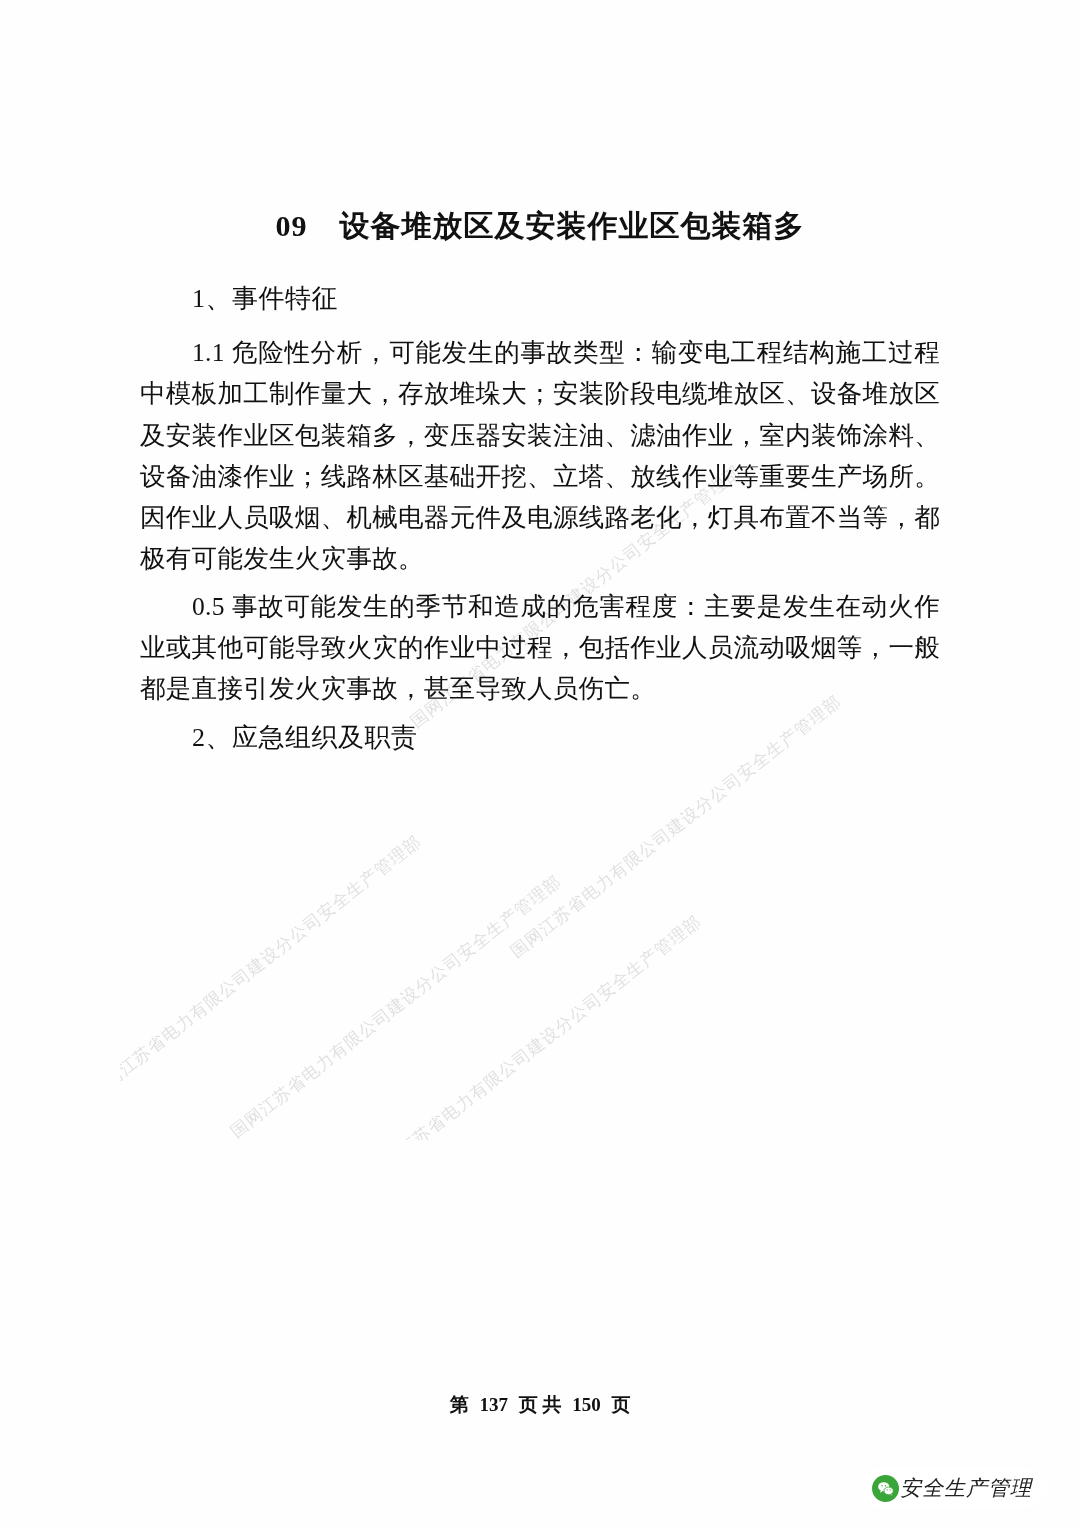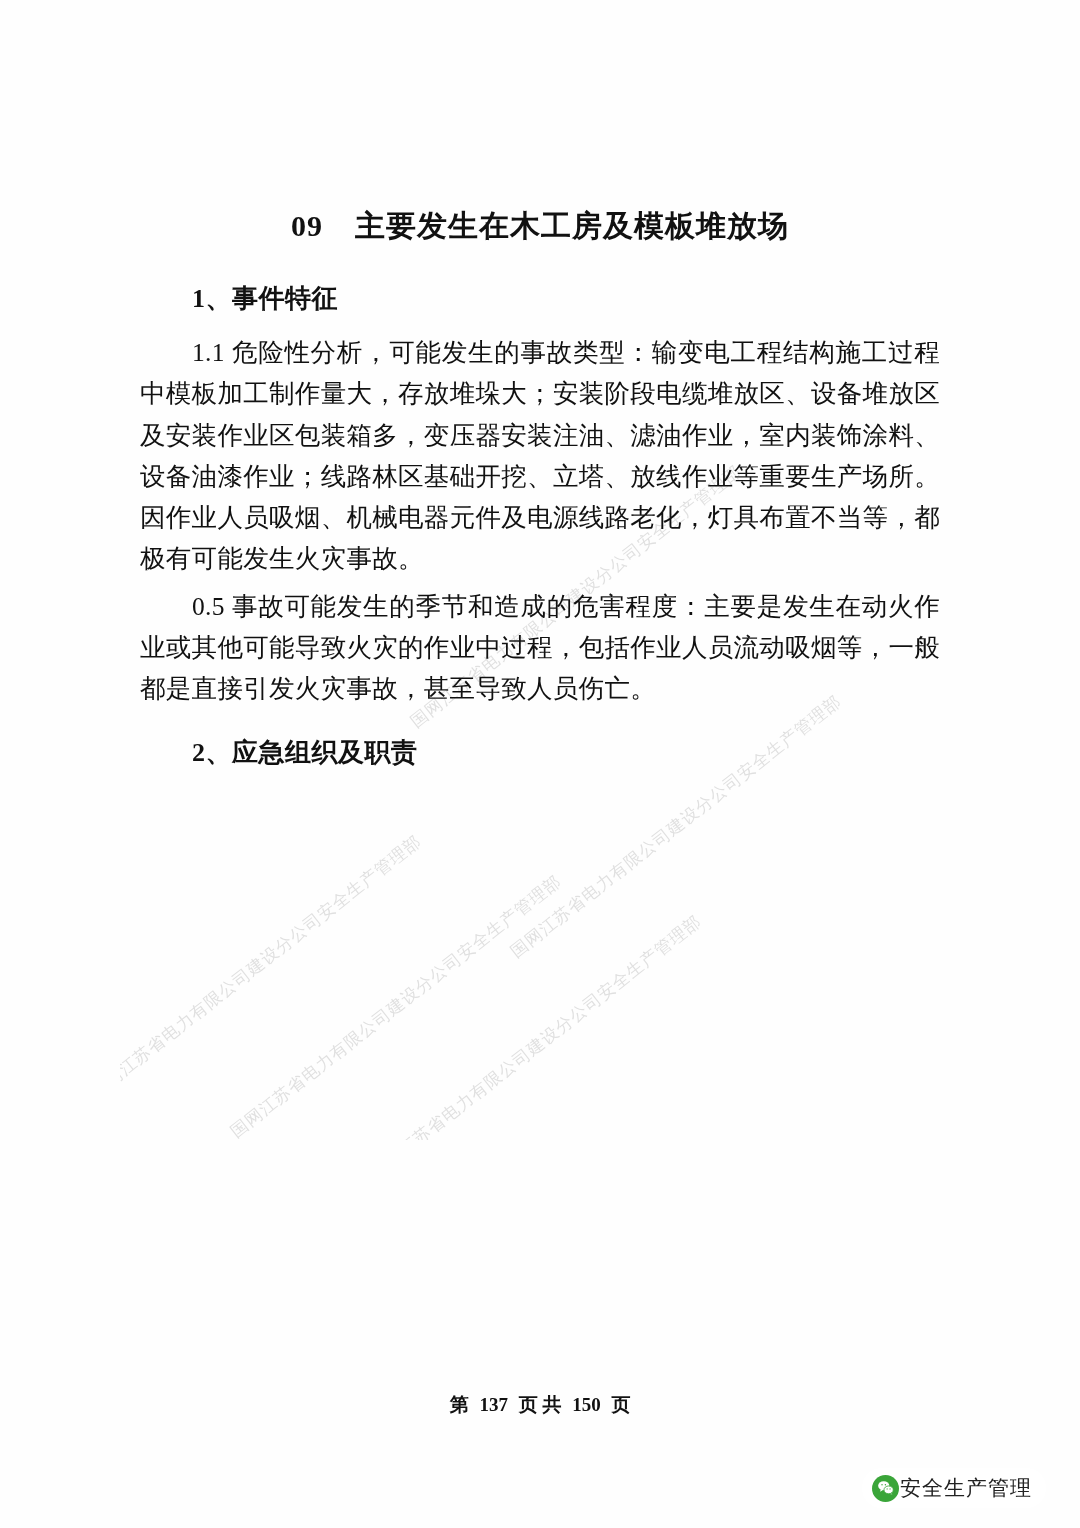--- a/index.html
+++ b/index.html
@@ -63,21 +63,21 @@
     letter-spacing: 1px;
     font-family: "Liberation Serif", "DejaVu Serif", serif;
   }
   h1.doc-title .num {
     margin-right: 32px;
     font-family: "Liberation Serif", "DejaVu Serif", serif;
   }
 
   h2.section-head {
     font-size: 26px;
-    font-weight: bold;
+    font-weight: normal;
     margin: 0 0 16px 0;
     text-indent: 52px;
     letter-spacing: 0.5px;
   }
 
   p.para {
     font-size: 25.5px;
     line-height: 1.62;
     margin: 0 0 6px 0;
     text-indent: 52px;
@@ -98,26 +98,27 @@
     font-family: "Liberation Serif", "DejaVu Serif", serif;
   }
   .footer span { margin: 0 3px; }
 
   
   .badge {
     position: absolute;
     right: 34px;
     bottom: 20px;
     display: flex;
-    align-items: center;
+    align-items: flex-end;
     gap: 1px;
     background: #ffffff;
     padding: 6px 14px 6px 10px;
     border-radius: 22px;
     z-index: 4;
+    font-style: italic;
   }
   .badge .wechat-icon {
     width: 27px;
     height: 27px;
     border-radius: 50%;
     background: #3aa539;
     display: inline-flex;
     align-items: center;
     justify-content: center;
   }
@@ -138,29 +139,29 @@
     <div class="wm-line" style="left:-20px; top:700px;">国网江苏省电力有限公司建设分公司安全生产管理部</div>
     <div class="wm-line" style="left:120px; top:740px;">国网江苏省电力有限公司建设分公司安全生产管理部</div>
     <div class="wm-line" style="left:260px; top:780px;">国网江苏省电力有限公司建设分公司安全生产管理部</div>
     <div class="wm-line" style="left:400px; top:560px;">国网江苏省电力有限公司建设分公司安全生产管理部</div>
     <div class="wm-line" style="left:300px; top:330px;">国网江苏省电力有限公司建设分公司安全生产管理部</div>
   </div>
 
   <div class="content">
 
     <h1 class="doc-title">
-      <span class="num">09</span><span>主要发生在木工房及模板堆放场</span>
+      <span class="num">09</span><span>设备堆放区及安装作业区包装箱多</span>
     </h1>
 
     <h2 class="section-head">1、事件特征</h2>
 
     <p class="para">1.1 危险性分析，可能发生的事故类型：输变电工程结构施工过程中模板加工制作量大，存放堆垛大；安装阶段电缆堆放区、设备堆放区及安装作业区包装箱多，变压器安装注油、滤油作业，室内装饰涂料、设备油漆作业；线路林区基础开挖、立塔、放线作业等重要生产场所。因作业人员吸烟、机械电器元件及电源线路老化，灯具布置不当等，都极有可能发生火灾事故。</p>
     <p class="para">0.5 事故可能发生的季节和造成的危害程度：主要是发生在动火作业或其他可能导致火灾的作业中过程，包括作业人员流动吸烟等，一般都是直接引发火灾事故，甚至导致人员伤亡。</p>
 
-    <h2 class="section-head" style="margin-top:25px;">2、应急组织及职责</h2>
+    <h2 class="section-head" style="margin-top:10px;">2、应急组织及职责</h2>
 
   </div>
 
   <div class="footer">
     <span>第</span>
     <span>137</span>
     <span>页 共</span>
     <span>150</span>
     <span>页</span>
   </div>

